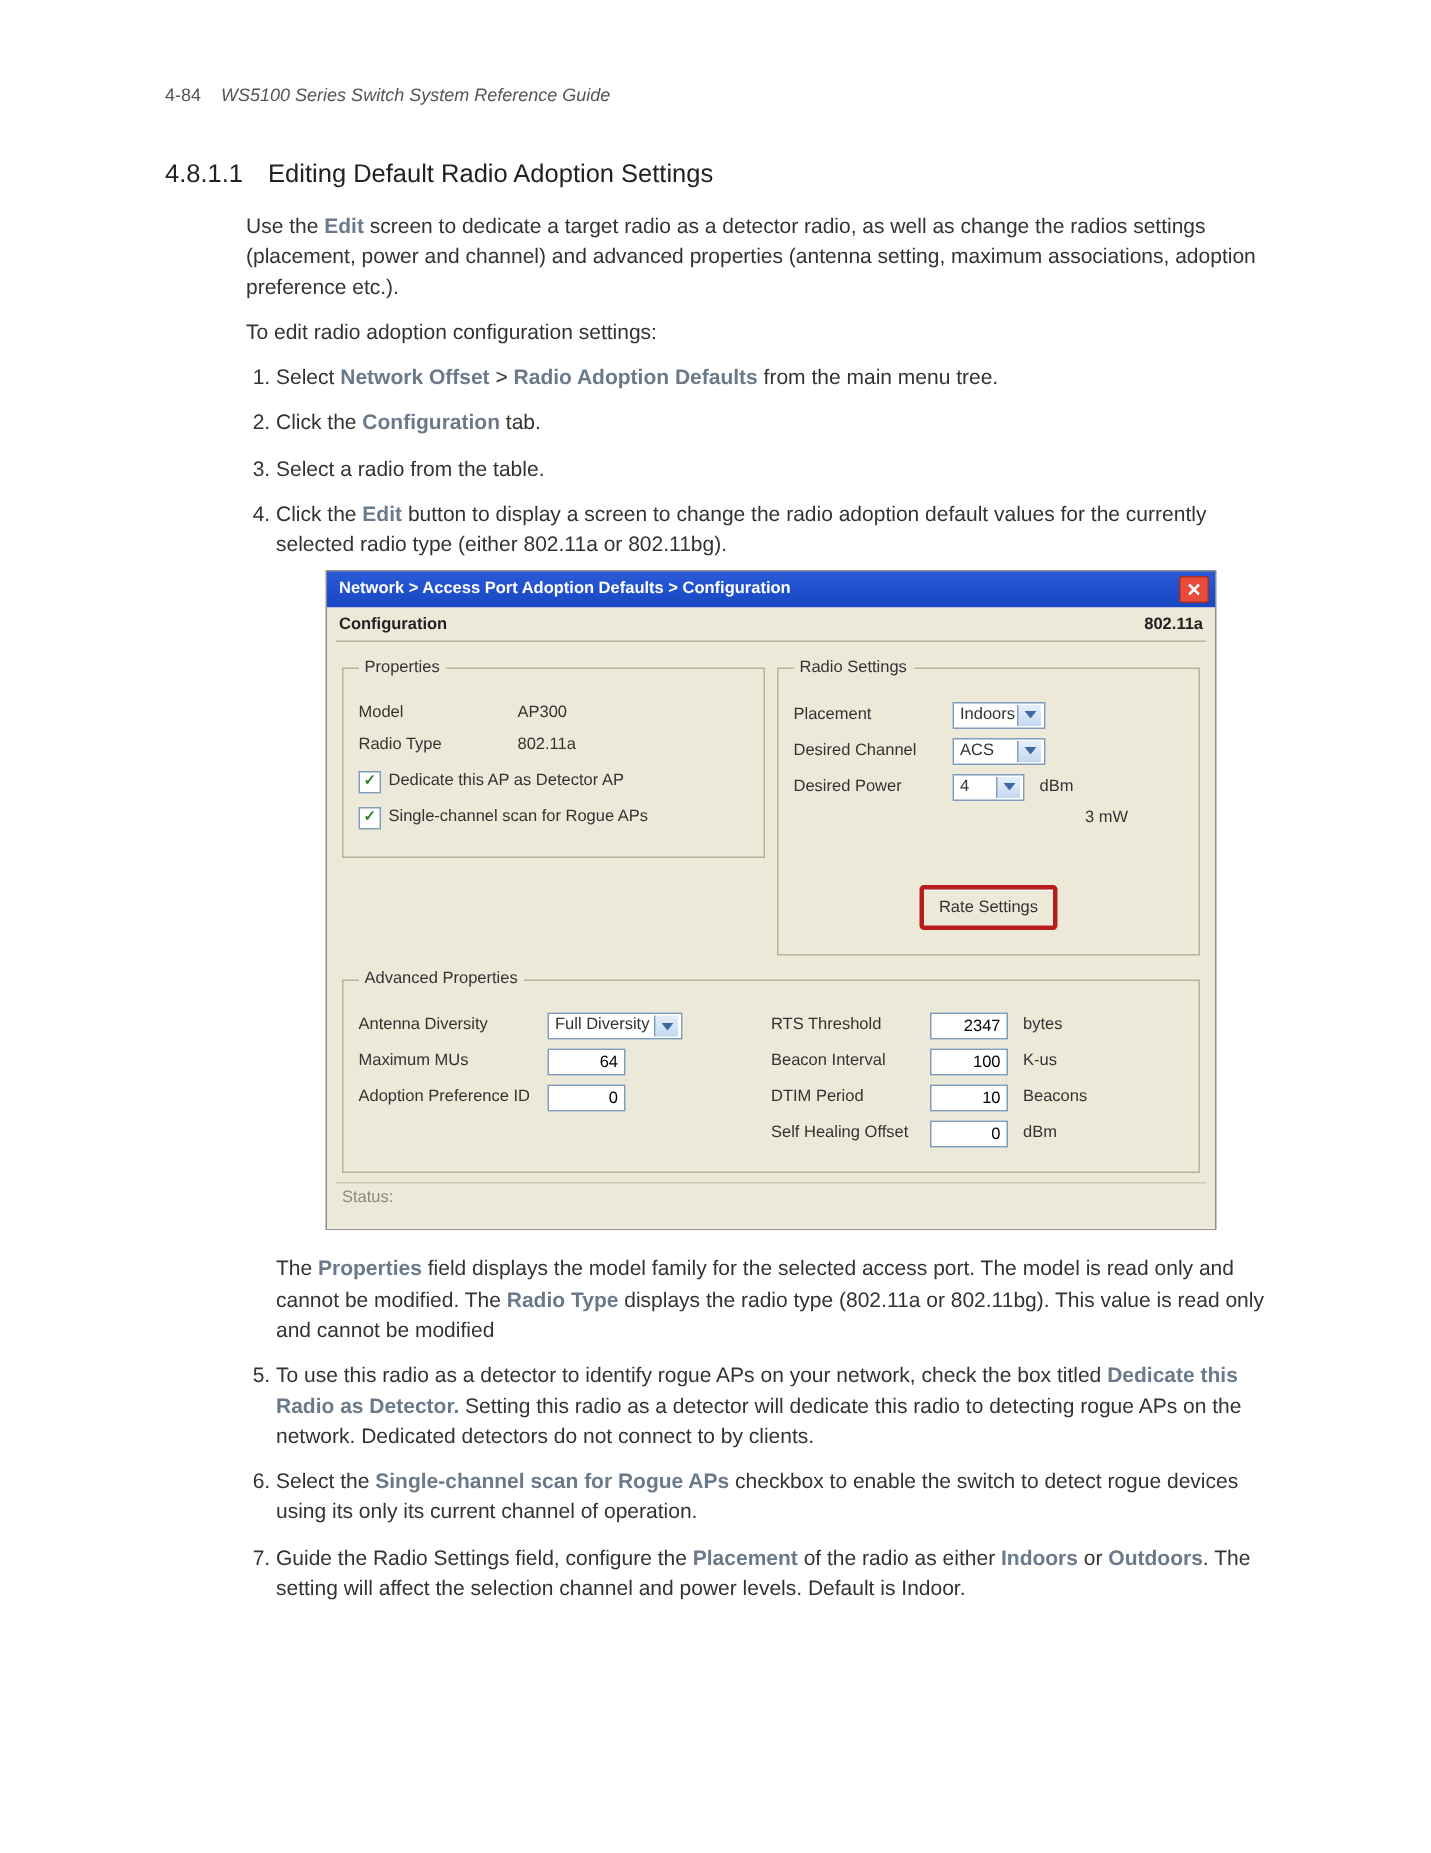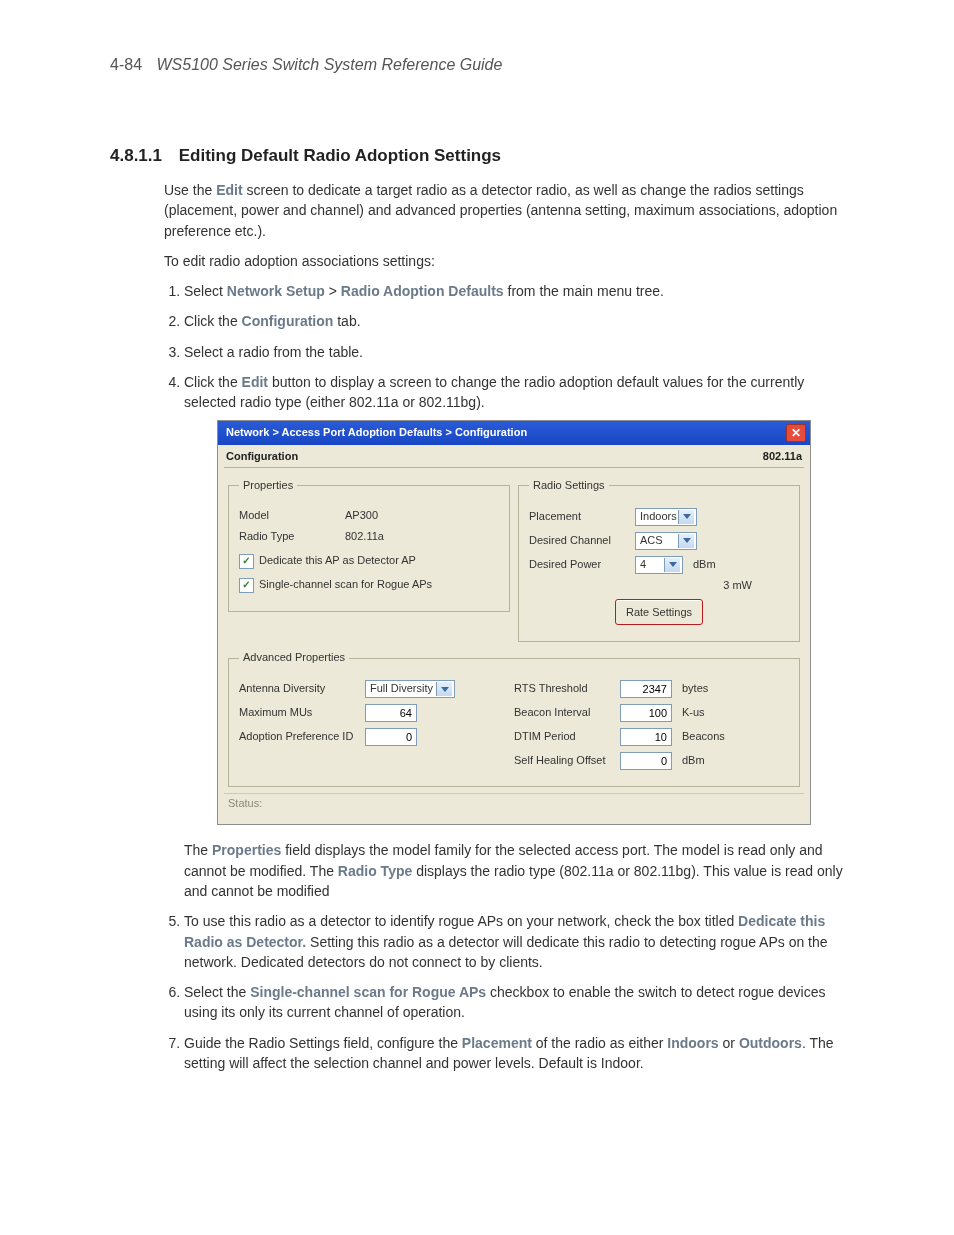--- a/index.html
+++ b/index.html
@@ -10,32 +10,32 @@
     color: #222;
   }
   .page {
     width: 954px;
     min-height: 1235px;
     padding: 56px 110px 60px 110px;
     box-sizing: border-box;
     position: relative;
   }
   .running-head {
-    font-size: 16px;
+    font-size: 12px;
     color: #555;
-    margin-bottom: 72px;
+    margin-bottom: 36px;
     font-style: italic;
   }
   .running-head .pn {
     font-style: normal;
     margin-right: 10px;
   }
   h2.section {
     font-family: Arial, sans-serif;
-    font-weight: 700;
+    font-weight: 400;
     font-size: 17px;
     color: #222;
     margin: 0 0 14px 0;
   }
   h2.section .num {
     margin-right: 12px;
   }
   .body {
     font-size: 14px;
     line-height: 1.45;
@@ -129,24 +129,25 @@
   .txt { width: 52px; text-align: right; padding: 0 4px; }
   .cb { display: flex; align-items: center; gap: 5px; margin: 8px 0; }
   .cb .box {
     width: 13px; height: 13px; background: #fff; border: 1px solid #7f9db9;
     display: flex; align-items: center; justify-content: center; color: #2a7a2a; font-size: 10px; font-weight: 700;
   }
   .btn {
     display: inline-flex; align-items: center; justify-content: center;
     gap: 4px;
     background: #ece9d8;
-    border: 1px solid #b91c1c; border-radius: 3px;
+    border: 3px solid #b91c1c; border-radius: 3px;
     padding: 2px 10px; height: 20px;
     font-family: Tahoma, Arial, sans-serif; font-size: 11px;
     box-shadow: inset 0 1px 0 #fff;
+    margin-top: 31px;
   }
   .status-row { color: #8a8a7a; padding: 2px 4px 6px 4px; border-top: 1px solid #cfcab0; margin-top: 6px; }
   .button-row { display: flex; justify-content: flex-end; gap: 8px; padding: 2px 4px 0 4px; }
   .help-ico {
     width: 13px; height: 13px; border-radius: 50%;
     background: radial-gradient(#5bc7e8, #1a8bb3);
     color: #fff; font-weight: 700; font-size: 10px;
     display: inline-flex; align-items:center; justify-content:center;
   }
   .unit { margin-left: 4px; }
@@ -163,25 +164,25 @@
 
   <h2 class="section">
     <span class="num">4.8.1.1</span>
     <span>Editing Default Radio Adoption Settings</span>
   </h2>
 
   <div class="body">
     <p>
       <span>Use the </span><span class="bold-link">Edit</span><span> screen to dedicate a target radio as a detector radio, as well as change the radios settings (placement, power and channel) and advanced properties (antenna setting, maximum associations, adoption preference etc.).</span>
     </p>
-    <p>To edit radio adoption associations settings:</p>
+    <p>To edit radio adoption configuration settings:</p>
 
     <ol class="steps">
       <li>
-        <span>Select </span><span class="bold-link">Network Setup</span><span> &gt; </span><span class="bold-link">Radio Adoption Defaults</span><span> from the main menu tree.</span>
+        <span>Select </span><span class="bold-link">Network Offset</span><span> &gt; </span><span class="bold-link">Radio Adoption Defaults</span><span> from the main menu tree.</span>
       </li>
       <li>
         <span>Click the </span><span class="bold-link">Configuration</span><span> tab.</span>
       </li>
       <li>Select a radio from the table.</li>
       <li>
         <span>Click the </span><span class="bold-link">Edit</span><span> button to display a screen to change the radio adoption default values for the currently selected radio type (either 802.11a or 802.11bg).</span>
 
         
         <div class="dialog">

